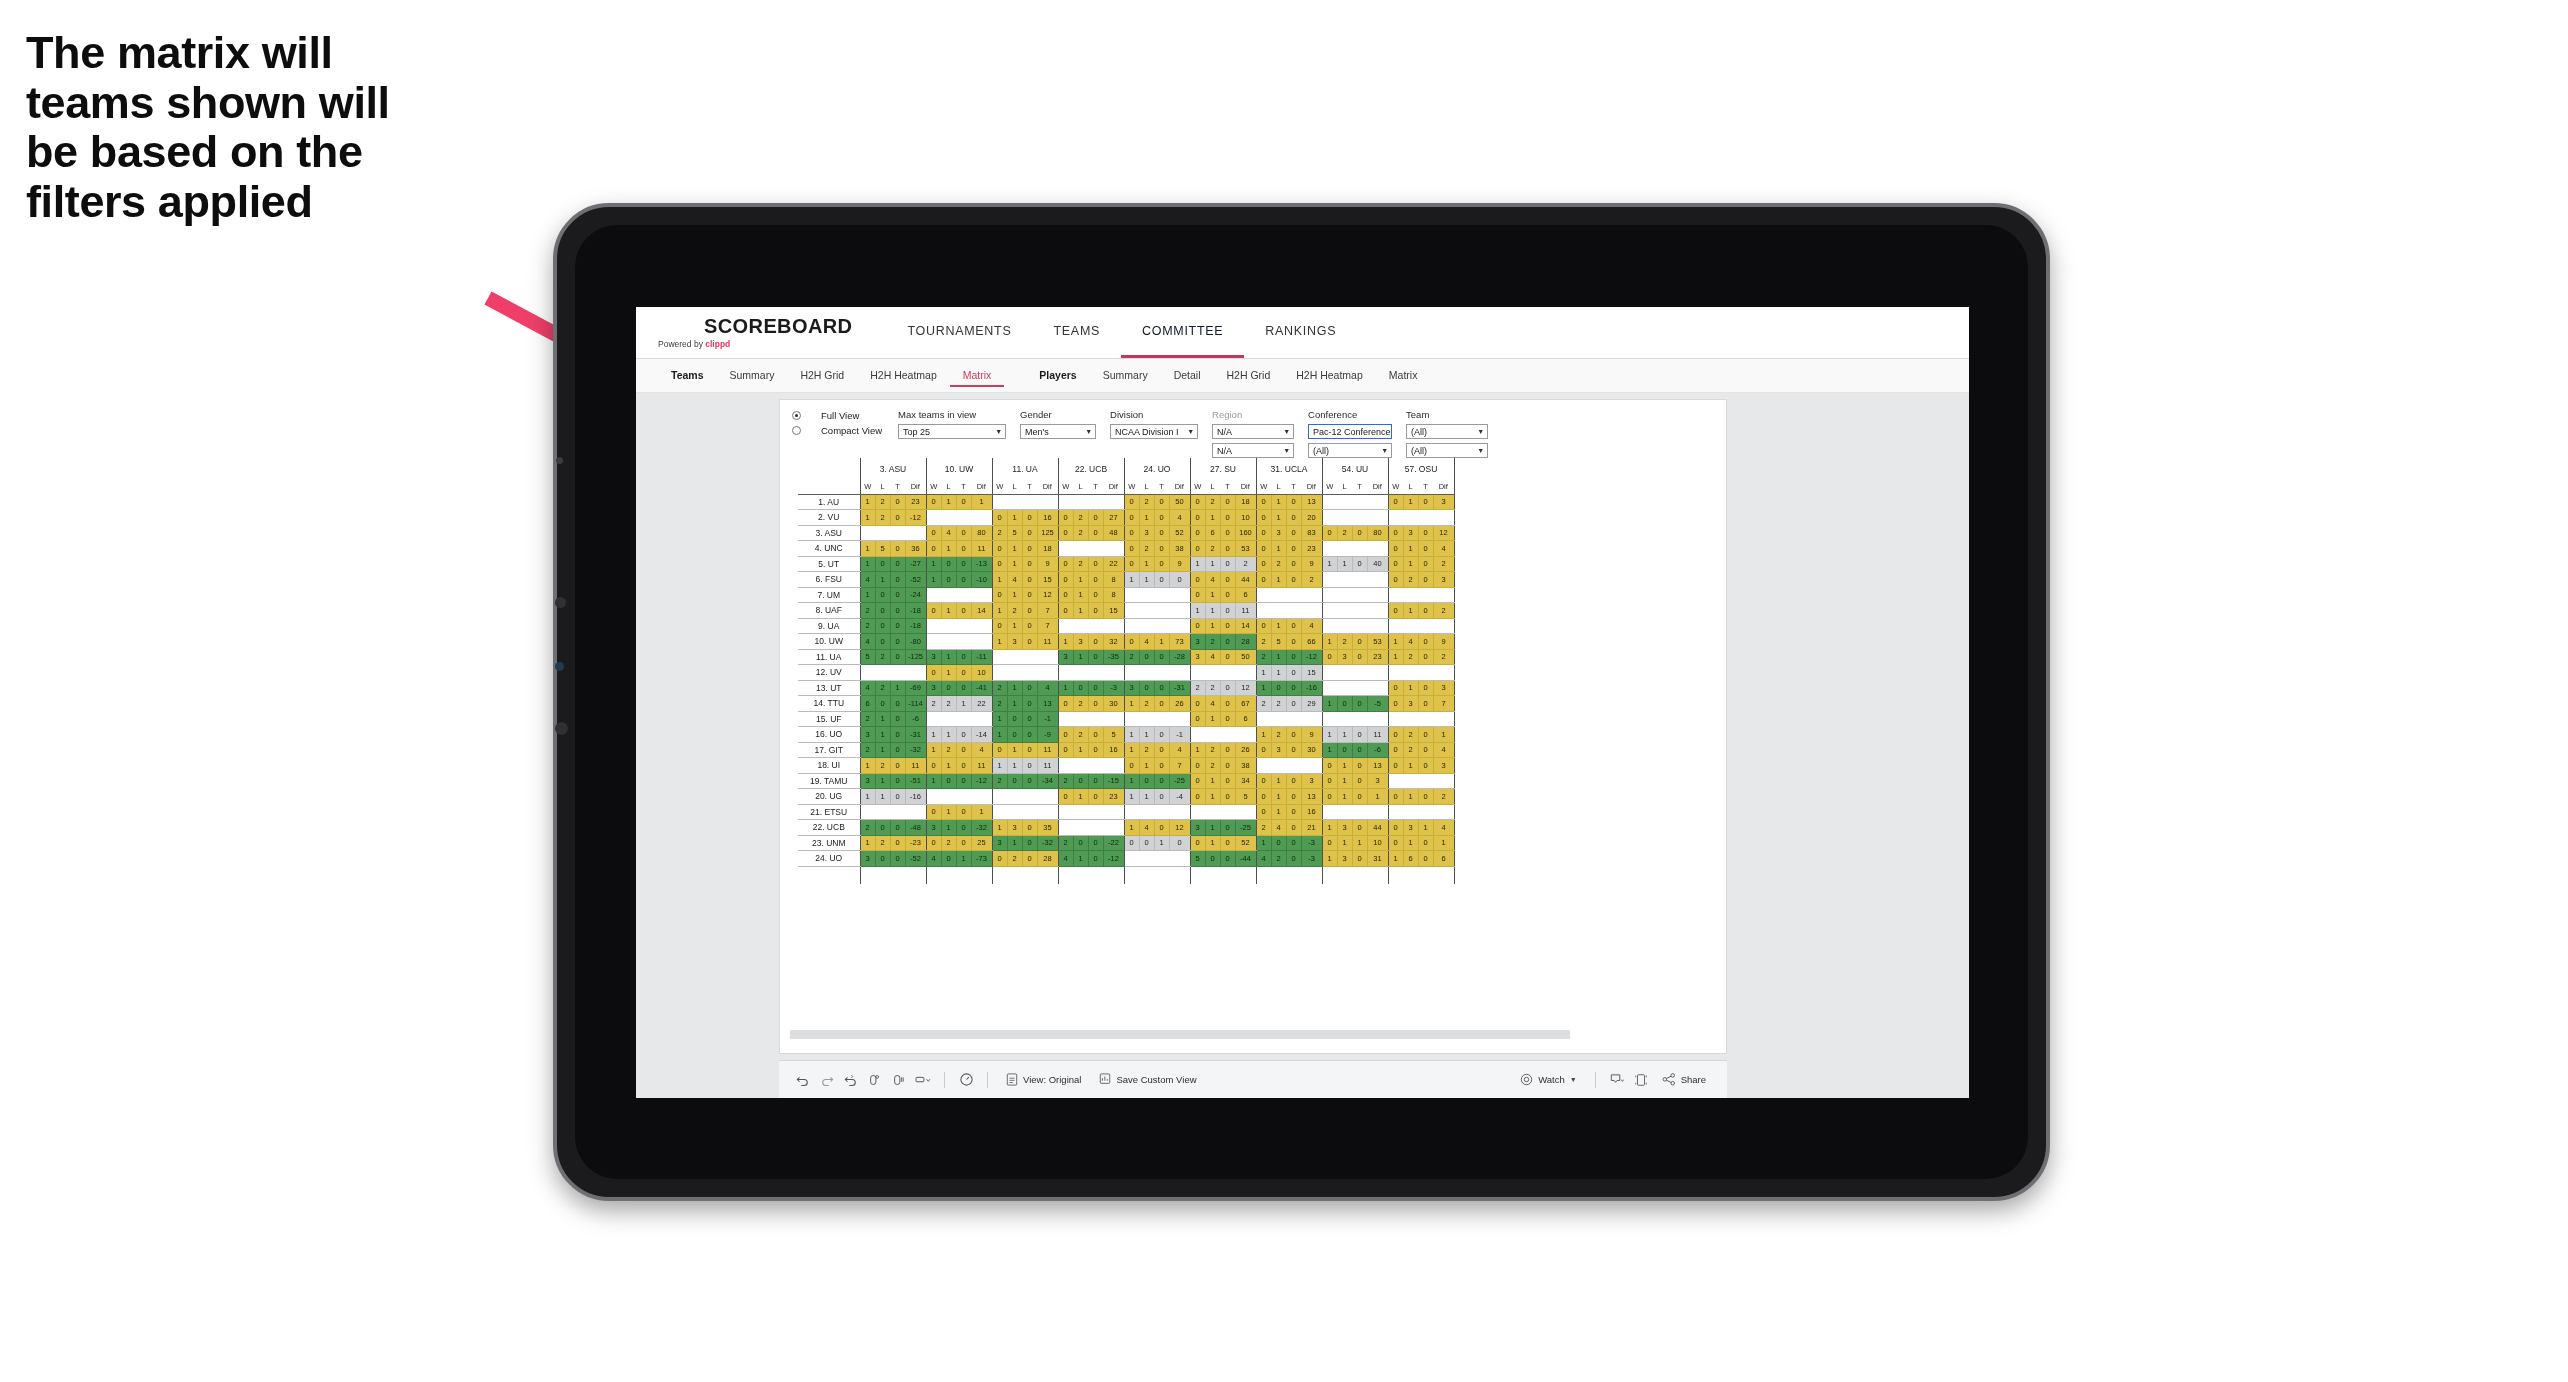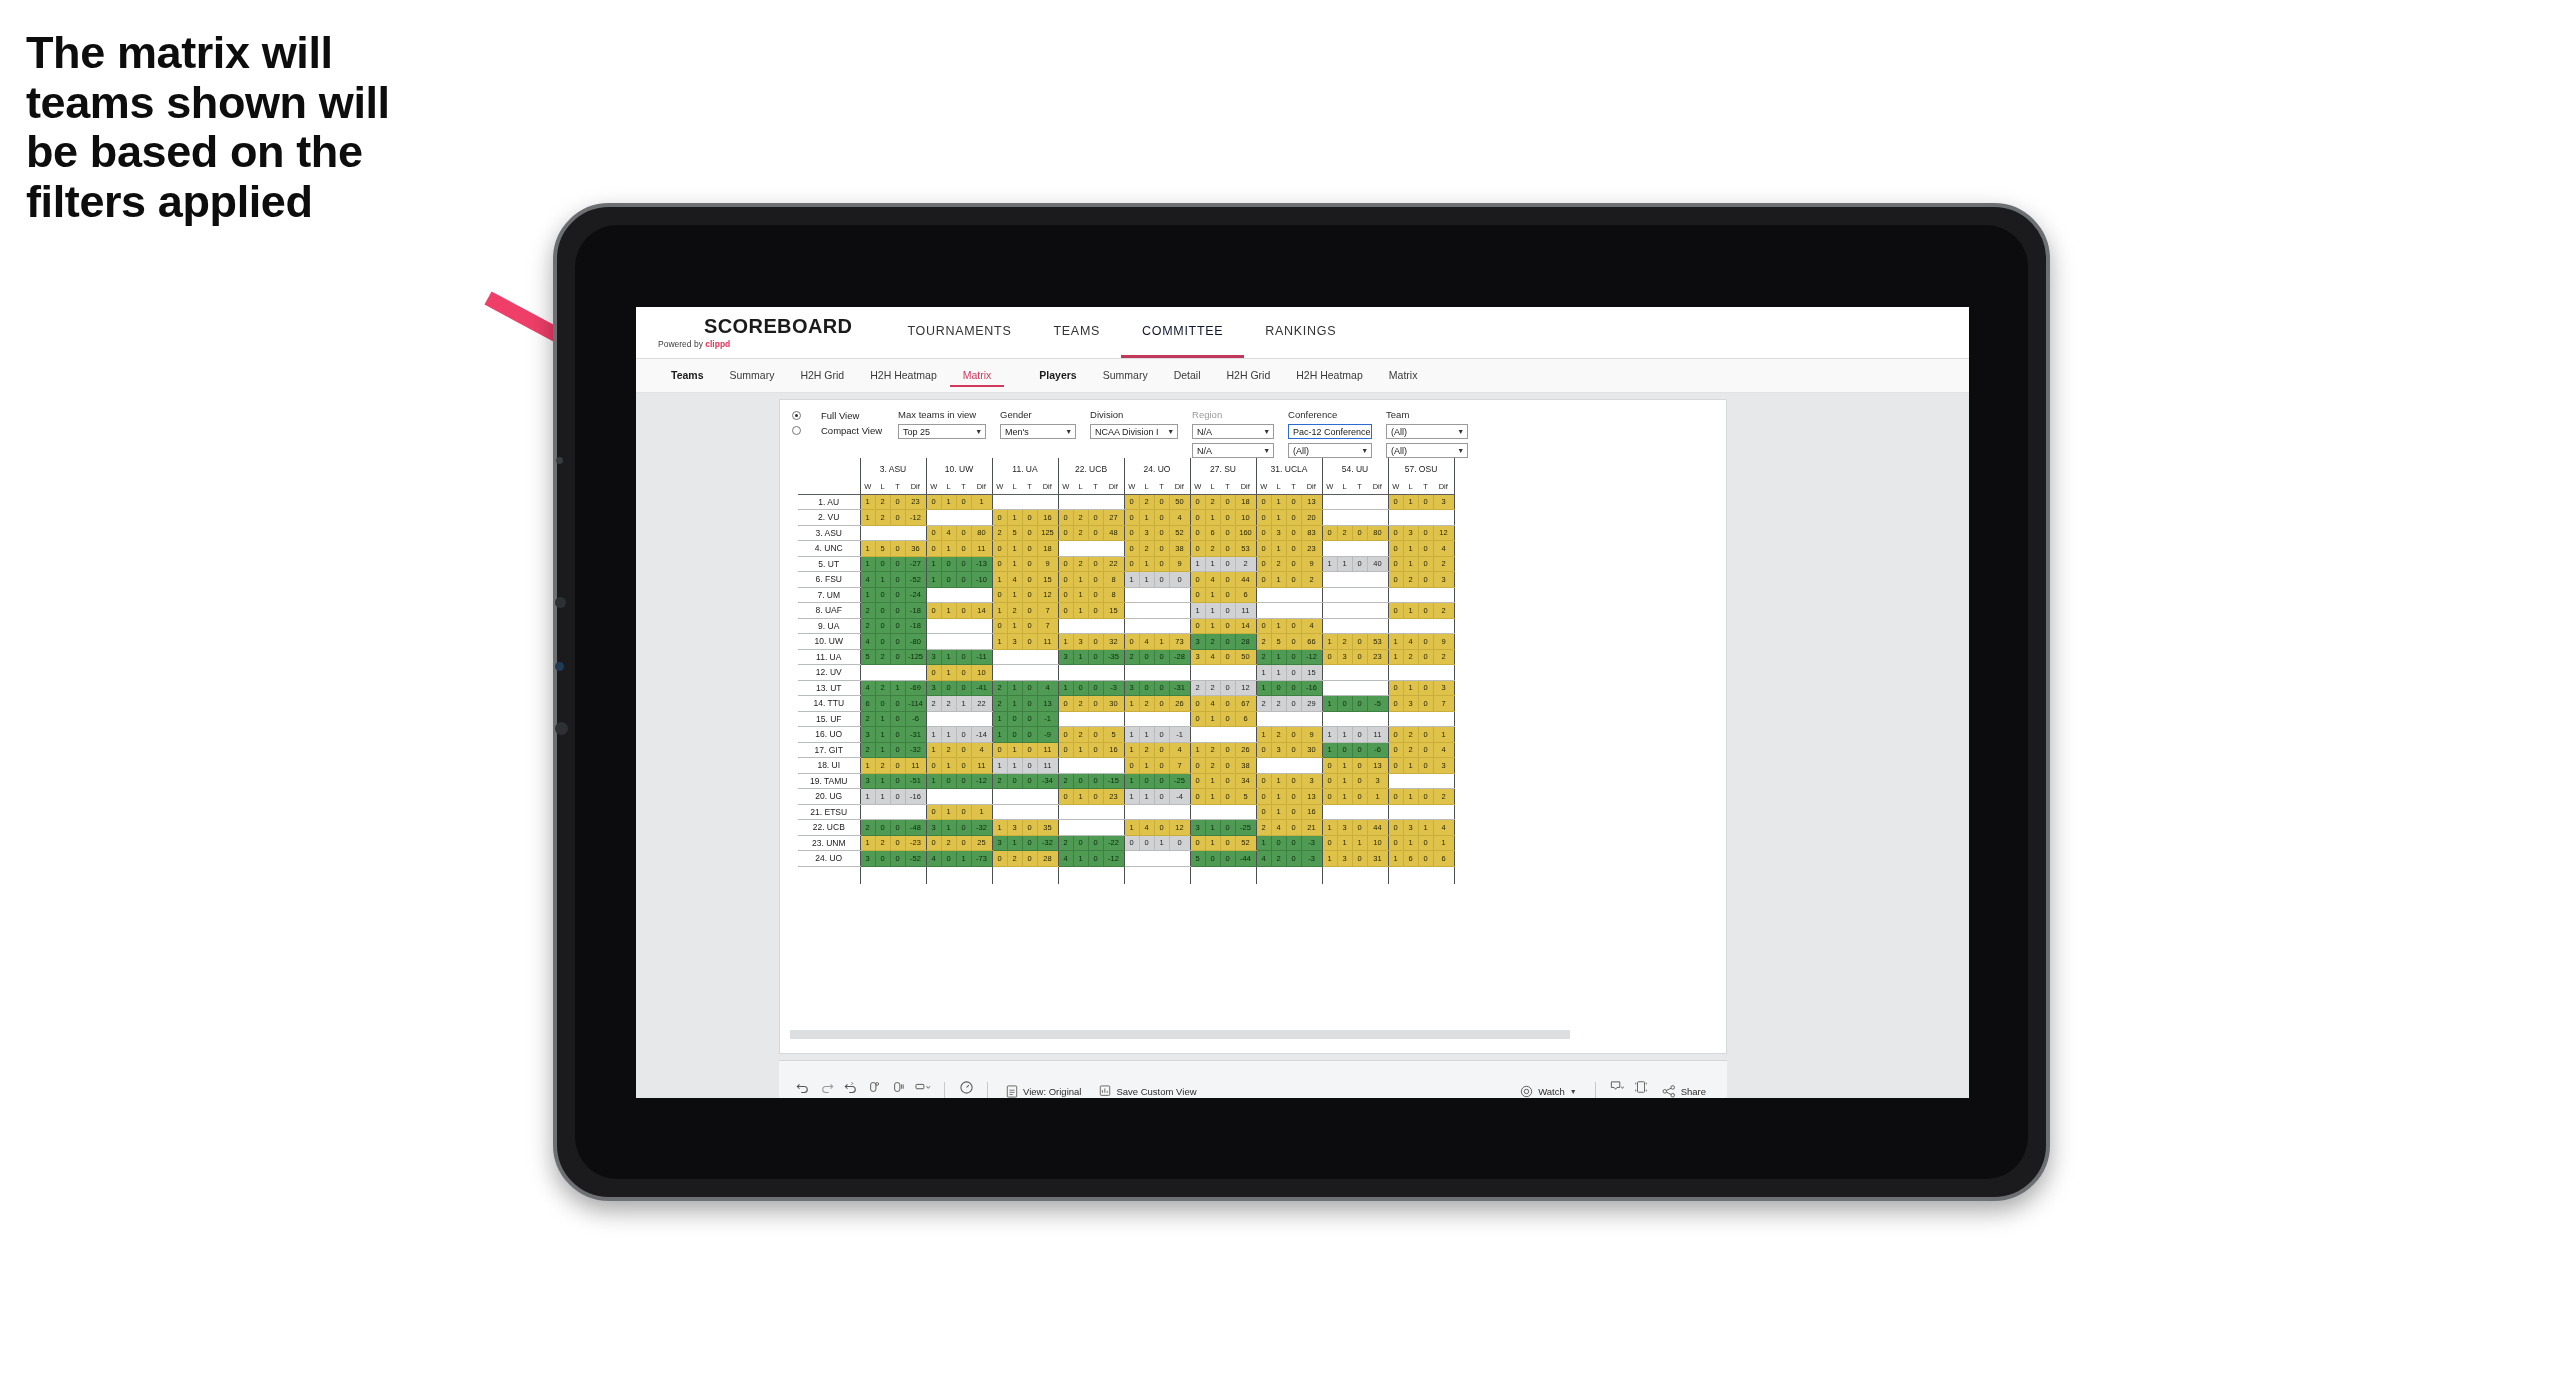--- a/index.html
+++ b/index.html
@@ -112,21 +112,21 @@
     background:#303030; border-radius:50%;
   }
   .select {
     height: 15px; border: 1px solid #9a9a9a; background: #fff;
     display: flex; align-items: center; justify-content: space-between;
     padding: 0 3px 0 4px; font-size: 9px; color: #1a1a1a; cursor: pointer;
     margin-bottom: 4px; white-space: nowrap; overflow:hidden;
   }
   .select .caret { font-size: 7px; color:#333; margin-left: 4px; }
   .select.focused { border: 1.5px solid #2b6cd4; }
-  .w-maxteams { width: 88px; }
+  .w-maxteams { width: 108px; }
   .w-gender { width: 76px; }
   .w-division { width: 88px; }
   .w-region { width: 82px; }
   .w-conference { width: 84px; }
   .w-team { width: 82px; }
 
   
   #matrix-wrap { position: absolute; left: 0; right: 0; top: 58px; bottom: 14px; overflow: hidden; padding-left: 18px; }
   table.matrix { border-collapse: collapse; font-size: 8px; color:#1c1c1c; table-layout: fixed; }
   table.matrix th, table.matrix td { padding: 0; text-align: center; }
@@ -165,21 +165,21 @@
 
   #hscroll {
     position: absolute; left: 10px; bottom: 0px; width: 780px; height: 9px;
     background: #dcdee0; border-radius: 1px;
   }
 
   
   #bottombar {
     position: absolute; left: 143px; right: 0; bottom: 0; height: 38px;
     width: 948px; background: #f4f5f6; border-top: 1px solid #d4d6d8;
-    display: flex; align-items: flex-end; padding: 0 12px; gap: 0;
+    display: flex; align-items: center; padding: 0 12px; gap: 0;
   }
   .tb { display:flex; align-items:center; justify-content:center; width: 24px; height: 22px; cursor: pointer; color:#555; }
   .tb svg { display:block; }
   .tb-sep { width: 1px; height: 16px; background: #c8cacc; margin: 0 9px; }
   .tb-text {
     display:flex; align-items:center; gap:5px; font-size: 9.5px; color:#2d2d2d;
     padding: 0 9px; cursor:pointer; white-space: nowrap;
   }
   .tb-spacer { flex: 1; }
 </style>

